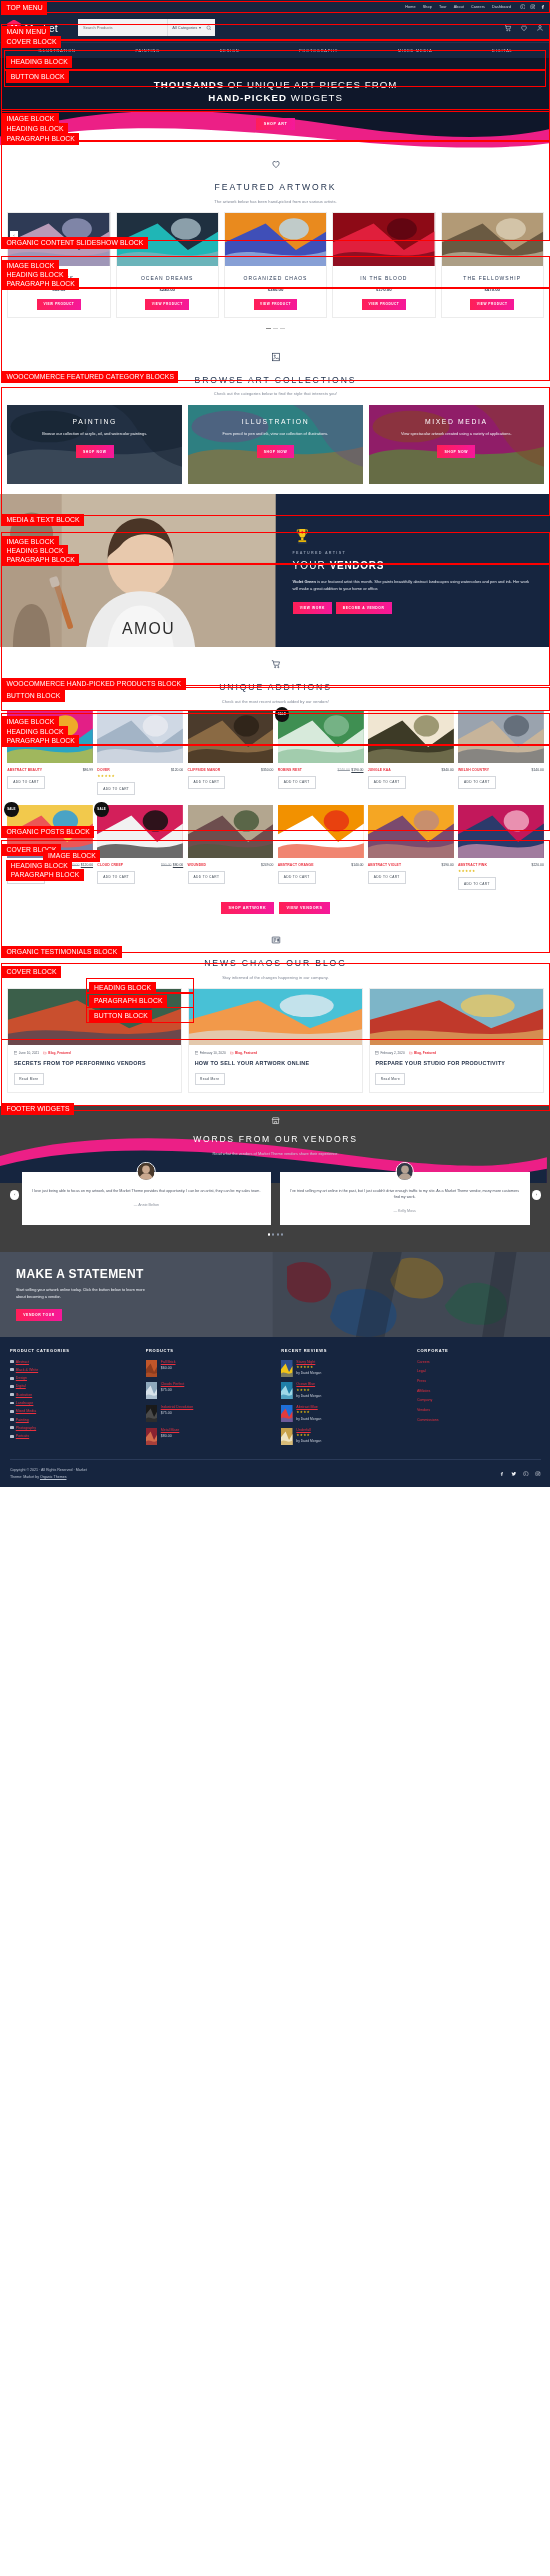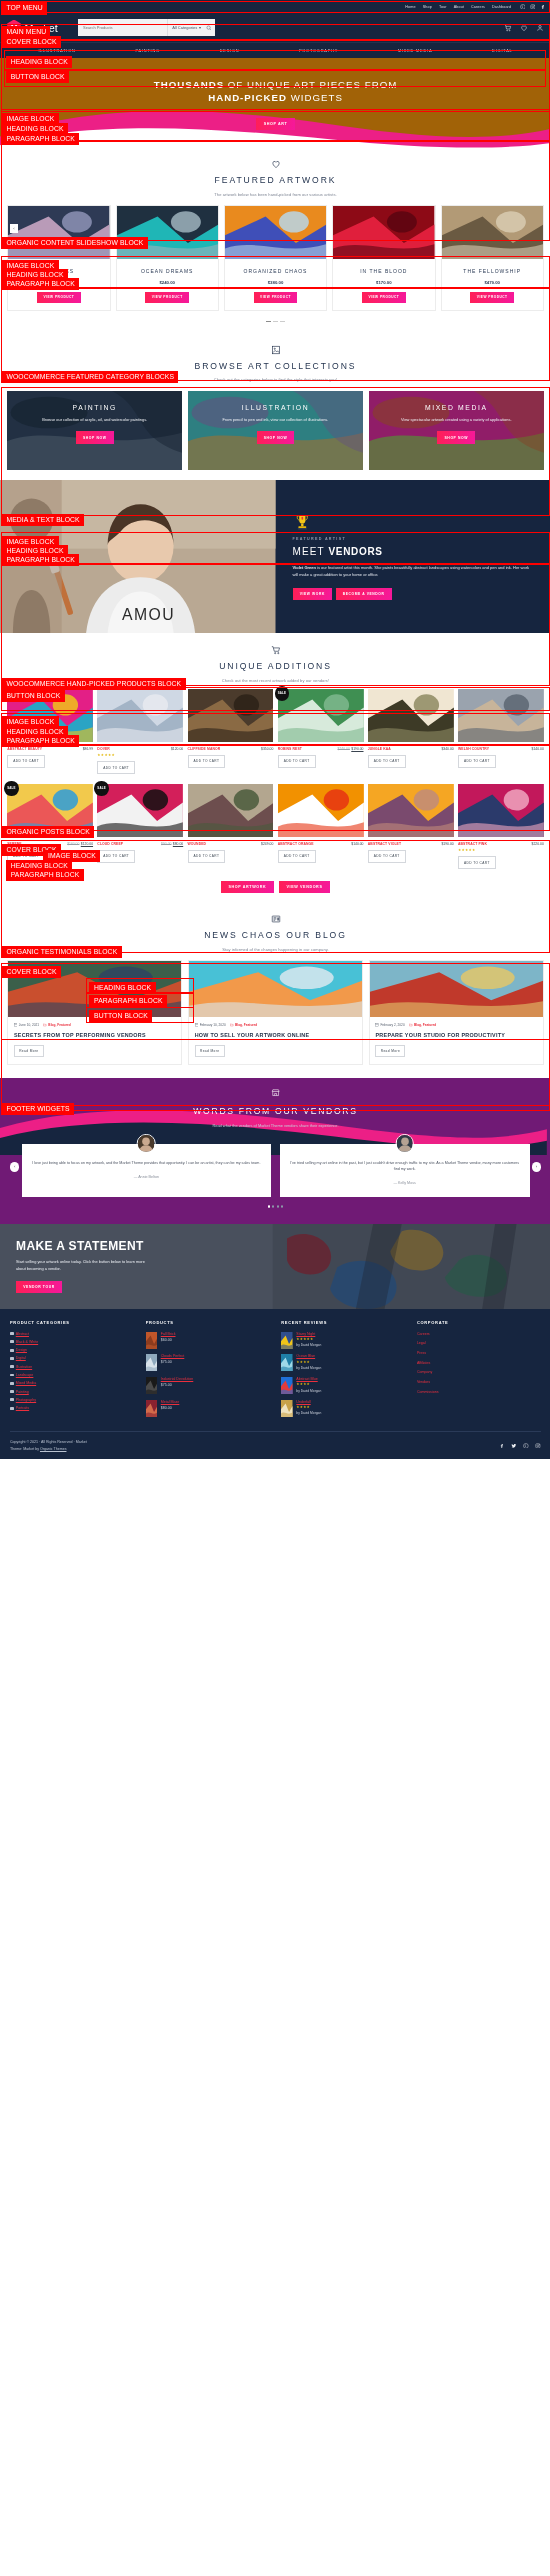--- a/index.html
+++ b/index.html
@@ -110,21 +110,21 @@
   }
   .mainmenu a {
     color:#cfd6e1;
     font-size:3.9px;
     letter-spacing:0.8px;
     text-decoration:none;
   }
 
   
   .cover {
-    background:#a16207;
+    background:#0f172a;
     position:relative;
     height:92px;
     overflow:hidden;
   }
   .cover .divider { width:24.4px;height:1.1px;background:#9aa4b5;margin:10.8px auto 0; }
   .cover h1 {
     color:#fff; text-align:center; margin-top:8px;
     font-size:9.7px; font-weight:300; letter-spacing:1px; line-height:13.6px;
   }
   .cover h1 b { font-weight:700; }
@@ -138,21 +138,21 @@
   .wave {
     position:absolute; left:0; right:0; bottom:-1.4px; height:52px; z-index:1;
   }
 
   
   .section { background:#fff; padding:0; position:relative; }
   .sec-icon { text-align:center; padding-top:9.3px; }
   .sec-icon svg { width:10px; height:10px; color:#1b2a44; }
   .sec-title {
     text-align:center; font-size:8.6px; font-weight:300;
-    letter-spacing:1.9px; color:#24344f; margin-top:4px;
+    letter-spacing:1.9px; color:#24344f; margin-top:11px;
   }
   .sec-sub {
     text-align:center; font-size:4px; color:#7d8493;
     margin-top:6.5px; letter-spacing:0.1px;
   }
 
   
   .prodrow { display:flex; gap:5px; padding:8.6px 7.2px 2.9px; }
   .pcard {
     flex:1; background:#fff; border:0.7px solid #ececec;
@@ -258,21 +258,21 @@
     letter-spacing:0.3px; line-height:8px; color:#1d2b44;
   }
   .bcard .bmore {
     display:inline-block; margin:5.7px 5.7px 7.2px; border:0.7px solid #d4d7dc;
     font-size:3.2px; letter-spacing:0.4px; padding:2.9px 4.3px;
     color:#39434f; text-decoration:none;
   }
 
   
   .testi {
-    background:#701a75; position:relative; overflow:hidden;
+    background:#404040; position:relative; overflow:hidden;
     padding-bottom:16px;
   }
   .testi .t-icon { text-align:center; padding-top:10px; position:relative; z-index:3;}
   .testi .t-icon svg { width:9.3px; height:9.3px; color:#ffffff; }
   .testi h2 {
     color:#fff; text-align:center; font-size:8.6px; font-weight:300;
     letter-spacing:1.7px; margin-top:6.5px; position:relative; z-index:3;
   }
   .testi .t-sub {
     color:#c8cfdb; text-align:center; font-size:3.9px; margin-top:6.5px;
@@ -579,21 +579,21 @@
     <div class="mt-body">
       <svg class="mt-trophy" viewBox="0 0 48 48">
         <path d="M16 8h16v14a8 8 0 0 1-16 0z" fill="#f5c518"></path>
         <path d="M16 10h-5v4c0 4 2 6 5 7M32 10h5v4c0 4-2 6-5 7" stroke="#f5c518" stroke-width="2" fill="none"></path>
         <rect x="21" y="30" width="6" height="7" fill="#f5c518"></rect>
         <rect x="14" y="37" width="20" height="5" rx="1" fill="#e8b606"></rect>
         <rect x="12" y="42" width="24" height="3" rx="1" fill="#2b3a56"></rect>
         <rect x="22" y="12" width="4" height="8" rx="2" fill="#e03a3a"></rect>
       </svg>
       <div class="mt-eyebrow">FEATURED ARTIST</div>
-      <div class="mt-title"><span>MEET </span><b>VENDORS</b></div>
+      <div class="mt-title"><span>YOUR </span><b>VENDORS</b></div>
       <div class="mt-p"><b>Violet Green</b><span> is our featured artist this month. She paints beautifully abstract landscapes using watercolors and pen and ink. Her work will make a great addition to your home or office.</span></div>
       <div class="mt-btns" id="artistBtns">
           <a href="#">VIEW WORK</a>
           <a href="#">BECOME A VENDOR</a>
         </div>
     </div>
   </div>
 
   <div class="section" style="padding-top:2.9px;">
     <div class="sec-icon">

